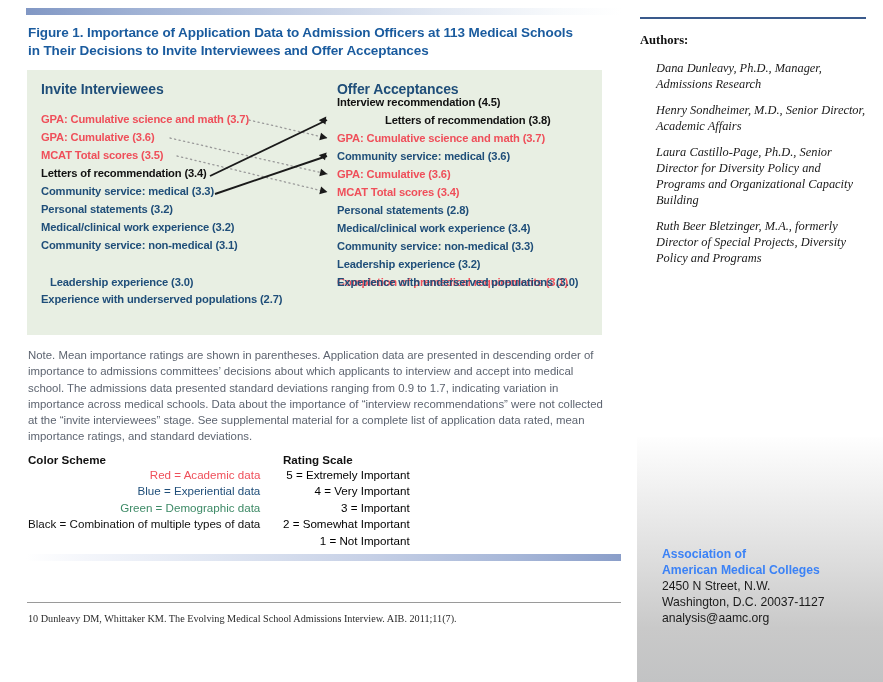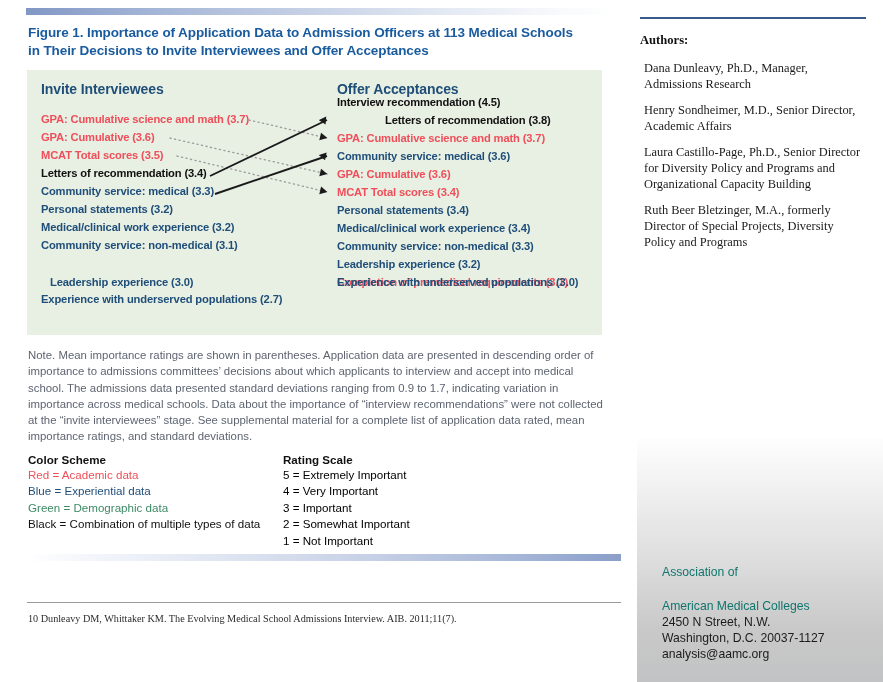--- a/index.html
+++ b/index.html
@@ -88,21 +88,21 @@
 
   
   .legend-title {
     position: absolute;
     font-size: 11.6px; font-weight: bold; color: #111111;
   }
   .legend-list {
     position: absolute;
     font-size: 11.6px; line-height: 1.42;
   }
-  .legend-list div { white-space: nowrap; }
+  .legend-list div { white-space: nowrap; text-align: right; }
   .cs-title { left: 28px; top: 453px; }
   .cs-list  { left: 28px; top: 467px; }
   .rs-title { left: 283px; top: 453px; }
   .rs-list  { left: 283px; top: 467px; }
 
   
   .footnote {
     position: absolute; left: 28px; top: 612px;
     width: 580px;
     font-family: "Liberation Serif", serif;
@@ -114,33 +114,33 @@
     position: absolute; left: 640px; top: 33px;
     font-family: "Liberation Serif", serif;
     font-size: 12.6px; font-weight: bold; color: #111111;
   }
   .authors-list {
     position: absolute; left: 640px; top: 60px;
     width: 228px;
     font-family: "Liberation Serif", serif;
     font-size: 12.4px; color: #1a1a1a; line-height: 1.29;
   }
-  .authors-list p { margin: 0 0 10px 4px; }
+  .authors-list p { margin: 0 0 10px 16px; font-style: italic; }
 
   .gray-block {
     position: absolute; left: 637px; top: 437px;
     width: 246px; height: 245px;
     background: linear-gradient(to bottom, #fefefe 0%, #f0f0f0 22%, #dcdcdc 52%, #c9c9c9 78%, #c2c3c4 100%);
   }
   .aamc {
     position: absolute; left: 662px; top: 546px;
     width: 215px;
     font-size: 12.2px; line-height: 1.32; color: #1b1b1b;
   }
-  .aamc .bold { font-weight: normal; color: #0f766e; margin-top: 18px; }
+  .aamc .bold { font-weight: bold; color: #3b82f6; }
 </style>
 </head>
 <body>
 
 <div id="page">
 
   <div class="rule-top"></div>
   <div class="rule-sidebar"></div>
 
   <div class="fig-title">Figure 1. Importance of Application Data to Admission Officers at 113 Medical Schools in Their Decisions to Invite Interviewees and Offer Acceptances</div>
@@ -160,21 +160,21 @@
   <div class="item c-blue" style="left:41px;  top:239px;">Community service: non-medical (3.1)</div>
   <div class="item c-blue" style="left:50px;  top:257px;margin-top:19px;">Leadership experience (3.0)</div>
   <div class="item c-blue" style="left:41px;  top:293px;">Experience with underserved populations (2.7)</div>
 
   <div class="item c-black" style="left:337px; top:96px;">Interview recommendation (4.5)</div>
   <div class="item c-black" style="left:337px; top:114px;padding-left:48px;">Letters of recommendation (3.8)</div>
   <div class="item c-red" style="left:337px; top:132px;">GPA: Cumulative science and math (3.7)</div>
   <div class="item c-blue" style="left:337px; top:150px;">Community service: medical (3.6)</div>
   <div class="item c-red" style="left:337px; top:168px;">GPA: Cumulative (3.6)</div>
   <div class="item c-red" style="left:337px; top:186px;">MCAT Total scores (3.4)</div>
-  <div class="item c-blue" style="left:337px; top:204px;">Personal statements (3.4)</div>
+  <div class="item c-blue" style="left:337px; top:204px;">Personal statements (2.8)</div>
   <div class="item c-blue" style="left:337px; top:222px;">Medical/clinical work experience (3.4)</div>
   <div class="item c-blue" style="left:337px; top:240px;">Community service: non-medical (3.3)</div>
   <div class="item c-blue" style="left:337px; top:258px;">Leadership experience (3.2)</div>
   <div class="item c-red" style="left:337px; top:276px;">Completion of premedical requirements (3.1)</div>
   <div class="item c-blue" style="left:337px; top:276px;">Experience with underserved populations (3.0)</div>
 
   <svg class="connectors" viewBox="0 0 575 265" width="575" height="265">
     <defs>
       <marker id="ah-down" markerWidth="9" markerHeight="9" refX="7.4" refY="4.5" orient="auto" markerUnits="userSpaceOnUse">
         <path d="M0,1.1 L8.2,1.1 L4.1,8.0 z" fill="#1a1a1a"></path>

